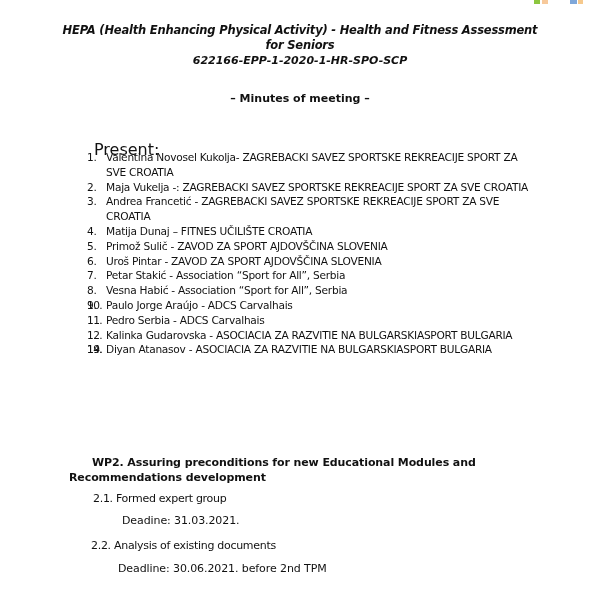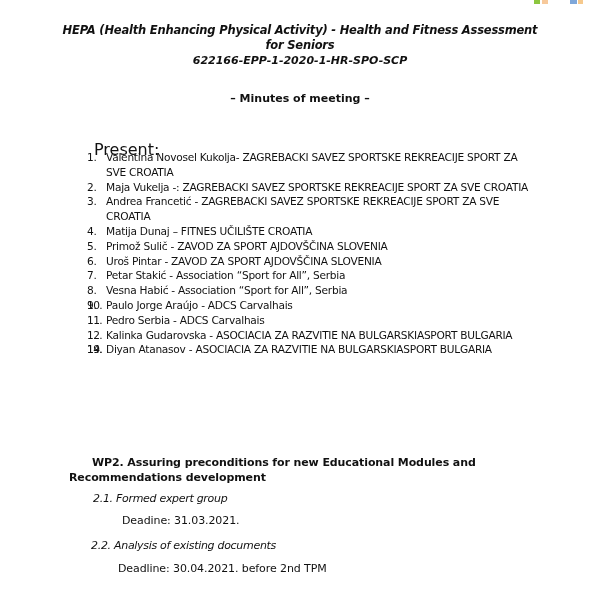--- a/index.html
+++ b/index.html
@@ -23,21 +23,21 @@
       position: absolute; top: 150px; left: 87px; width: 450px; margin: 0; padding: 0; list-style: none;
       font-size: 10.6px; line-height: 14.8px; letter-spacing: -0.25px;
     }
     ol.attendees li { position: relative; padding-left: 19px; }
     ol.attendees li .num { position: absolute; left: 0; top: 0; }
     ol.attendees li.wide .num { letter-spacing: -0.6px; }
     .wp2 {
       position: absolute; top: 455px; left: 69px; width: 420px; font-weight: bold; font-size: 11px; line-height: 15px;
       text-indent: 23px; letter-spacing: -0.1px;
     }
-    .sub { position: absolute; font-style: italic; font-size: 11px; letter-spacing: -0.3px; }
+    .sub { position: absolute; font-size: 11px; letter-spacing: -0.3px; }
     .s1 { top: 492px; left: 93px; }
     .s2 { top: 539px; left: 91px; }
     .dl { position: absolute; font-size: 11px; letter-spacing: -0.1px; }
     .d1 { top: 514px; left: 122px; text-align: center; }
     .d2 { top: 562px; left: 118px; }
   </style>
 </head>
 <body>
 
 <div class="logo-frag">
@@ -68,13 +68,13 @@
   <li class="wide"><span class="num">12.</span><span>Kalinka Gudarovska - ASOCIACIA ZA RAZVITIE NA BULGARSKIASPORT BULGARIA</span></li>
   <li class="wide"><span class="num">19.</span></li>
   <li class="wide"><span class="num">14.</span><span>Diyan Atanasov - ASOCIACIA ZA RAZVITIE NA BULGARSKIASPORT BULGARIA</span></li>
 </ol>
 
 <div class="wp2">WP2. Assuring preconditions for new Educational Modules and Recommendations development</div>
 
 <div class="sub s1">2.1. Formed expert group</div>
 <div class="dl d1">Deadine: 31.03.2021.</div>
 <div class="sub s2">2.2. Analysis of existing documents</div>
-<div class="dl d2">Deadline: 30.04.2021. before 2nd TPM</div>
+<div class="dl d2">Deadline: 30.06.2021. before 2nd TPM</div>
 
 </body></html>

